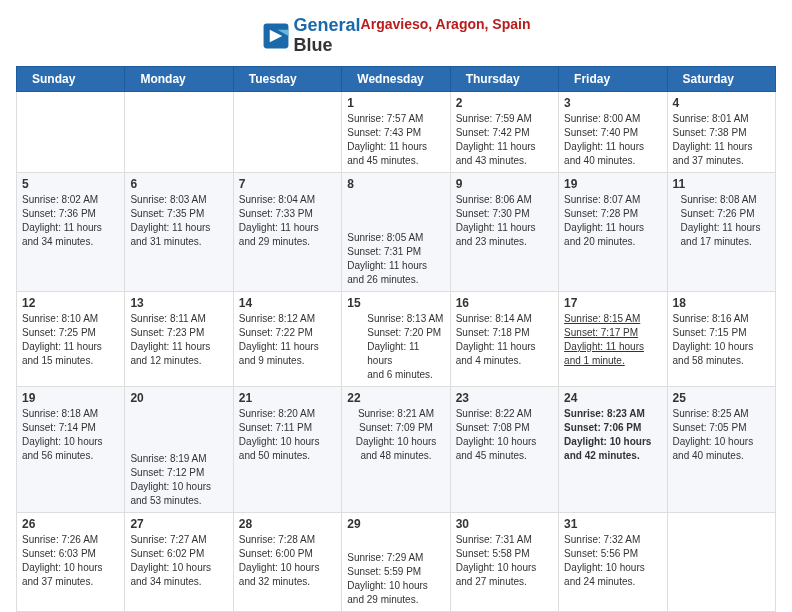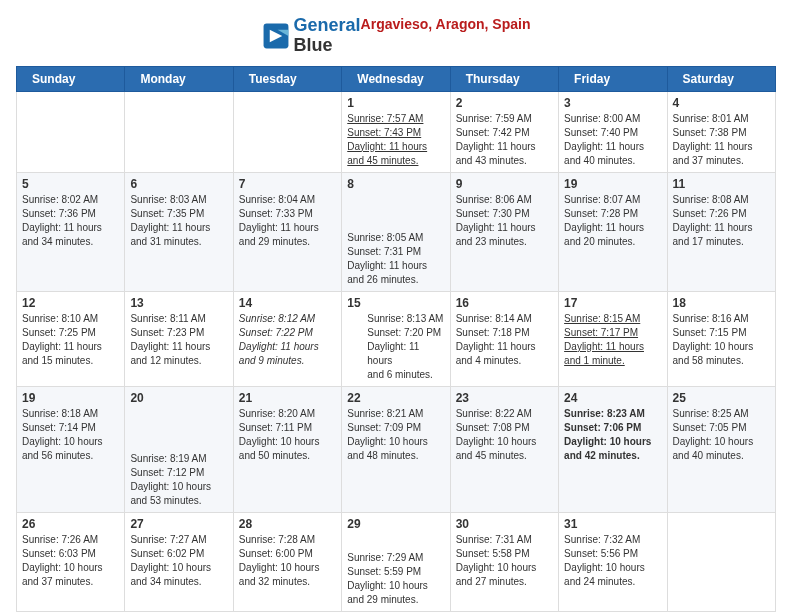--- a/index.html
+++ b/index.html
@@ -116,21 +116,21 @@
         <th>Saturday</th>
       </tr>
   </thead>
   <tbody id="cal-body">
   <tr>
         <td class="empty"></td>
         <td class="empty"></td>
         <td class="empty"></td>
         <td>
           <span class="day-num">1</span>
-          <div class="day-info" style="white-space: pre-line; text-decoration: underline;">Sunrise: 7:57 AM
+          <div class="day-info" style="white-space: pre-line;">Sunrise: 7:57 AM
 Sunset: 7:43 PM
 Daylight: 11 hours
 and 45 minutes.</div>
         </td>
         <td>
           <span class="day-num">2</span>
           <div class="day-info" style="white-space: pre-line;">Sunrise: 7:59 AM
 Sunset: 7:42 PM
 Daylight: 11 hours
 and 43 minutes.</div>
@@ -188,21 +188,21 @@
         </td>
         <td>
           <span class="day-num">19</span>
           <div class="day-info" style="white-space: pre-line;">Sunrise: 8:07 AM
 Sunset: 7:28 PM
 Daylight: 11 hours
 and 20 minutes.</div>
         </td>
         <td>
           <span class="day-num">11</span>
-          <div class="day-info" style="white-space: pre-line;">Sunrise: 8:08 AM
+          <div class="day-info" style="white-space: pre-line; margin-left: 8px;">Sunrise: 8:08 AM
 Sunset: 7:26 PM
 Daylight: 11 hours
 and 17 minutes.</div>
         </td>
       </tr>
       <tr>
         <td>
           <span class="day-num">12</span>
           <div class="day-info" style="white-space: pre-line;">Sunrise: 8:10 AM
 Sunset: 7:25 PM
@@ -211,21 +211,21 @@
         </td>
         <td>
           <span class="day-num">13</span>
           <div class="day-info" style="white-space: pre-line;">Sunrise: 8:11 AM
 Sunset: 7:23 PM
 Daylight: 11 hours
 and 12 minutes.</div>
         </td>
         <td>
           <span class="day-num">14</span>
-          <div class="day-info" style="white-space: pre-line; font-style: italic;">Sunrise: 8:12 AM
+          <div class="day-info" style="white-space: pre-line;">Sunrise: 8:12 AM
 Sunset: 7:22 PM
 Daylight: 11 hours
 and 9 minutes.</div>
         </td>
         <td>
           <span class="day-num">15</span>
           <div class="day-info" style="white-space: pre-line; margin-left: 20px;">Sunrise: 8:13 AM
 Sunset: 7:20 PM
 Daylight: 11 hours
 and 6 minutes.</div>
@@ -269,21 +269,21 @@
         </td>
         <td>
           <span class="day-num">21</span>
           <div class="day-info" style="white-space: pre-line;">Sunrise: 8:20 AM
 Sunset: 7:11 PM
 Daylight: 10 hours
 and 50 minutes.</div>
         </td>
         <td>
           <span class="day-num">22</span>
-          <div class="day-info" style="white-space: pre-line;">Sunrise: 8:21 AM
+          <div class="day-info" style="white-space: pre-line; text-align: center;">Sunrise: 8:21 AM
 Sunset: 7:09 PM
 Daylight: 10 hours
 and 48 minutes.</div>
         </td>
         <td>
           <span class="day-num">23</span>
           <div class="day-info" style="white-space: pre-line;">Sunrise: 8:22 AM
 Sunset: 7:08 PM
 Daylight: 10 hours
 and 45 minutes.</div>

